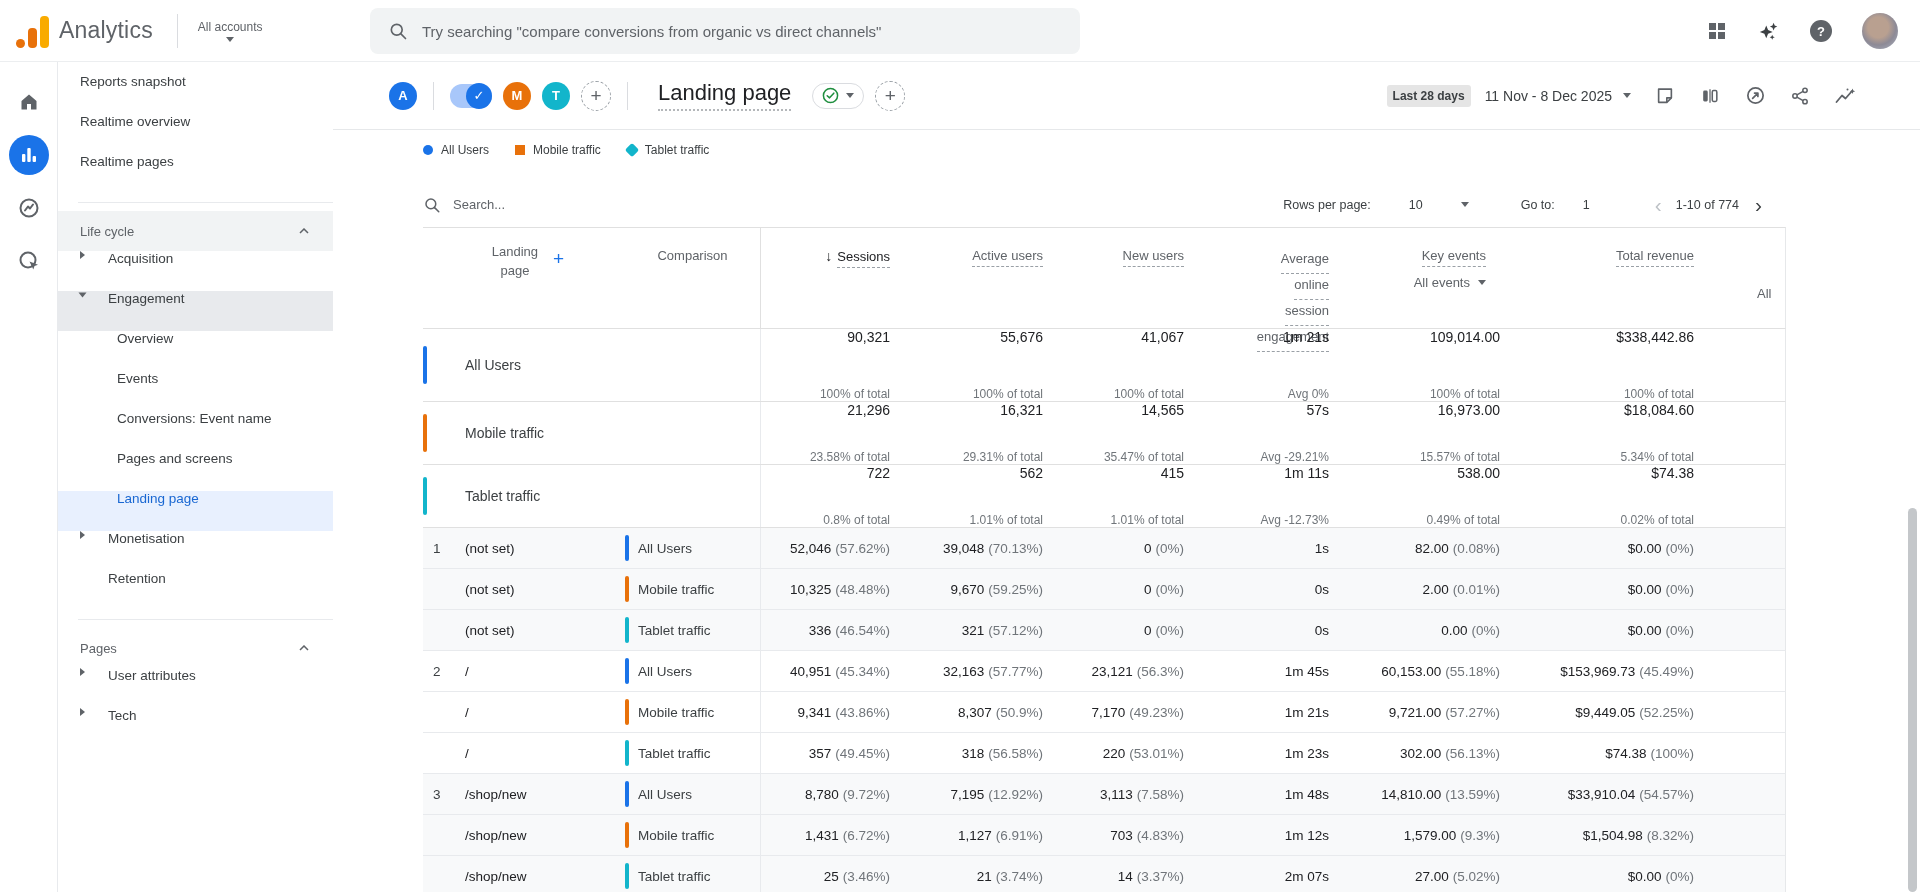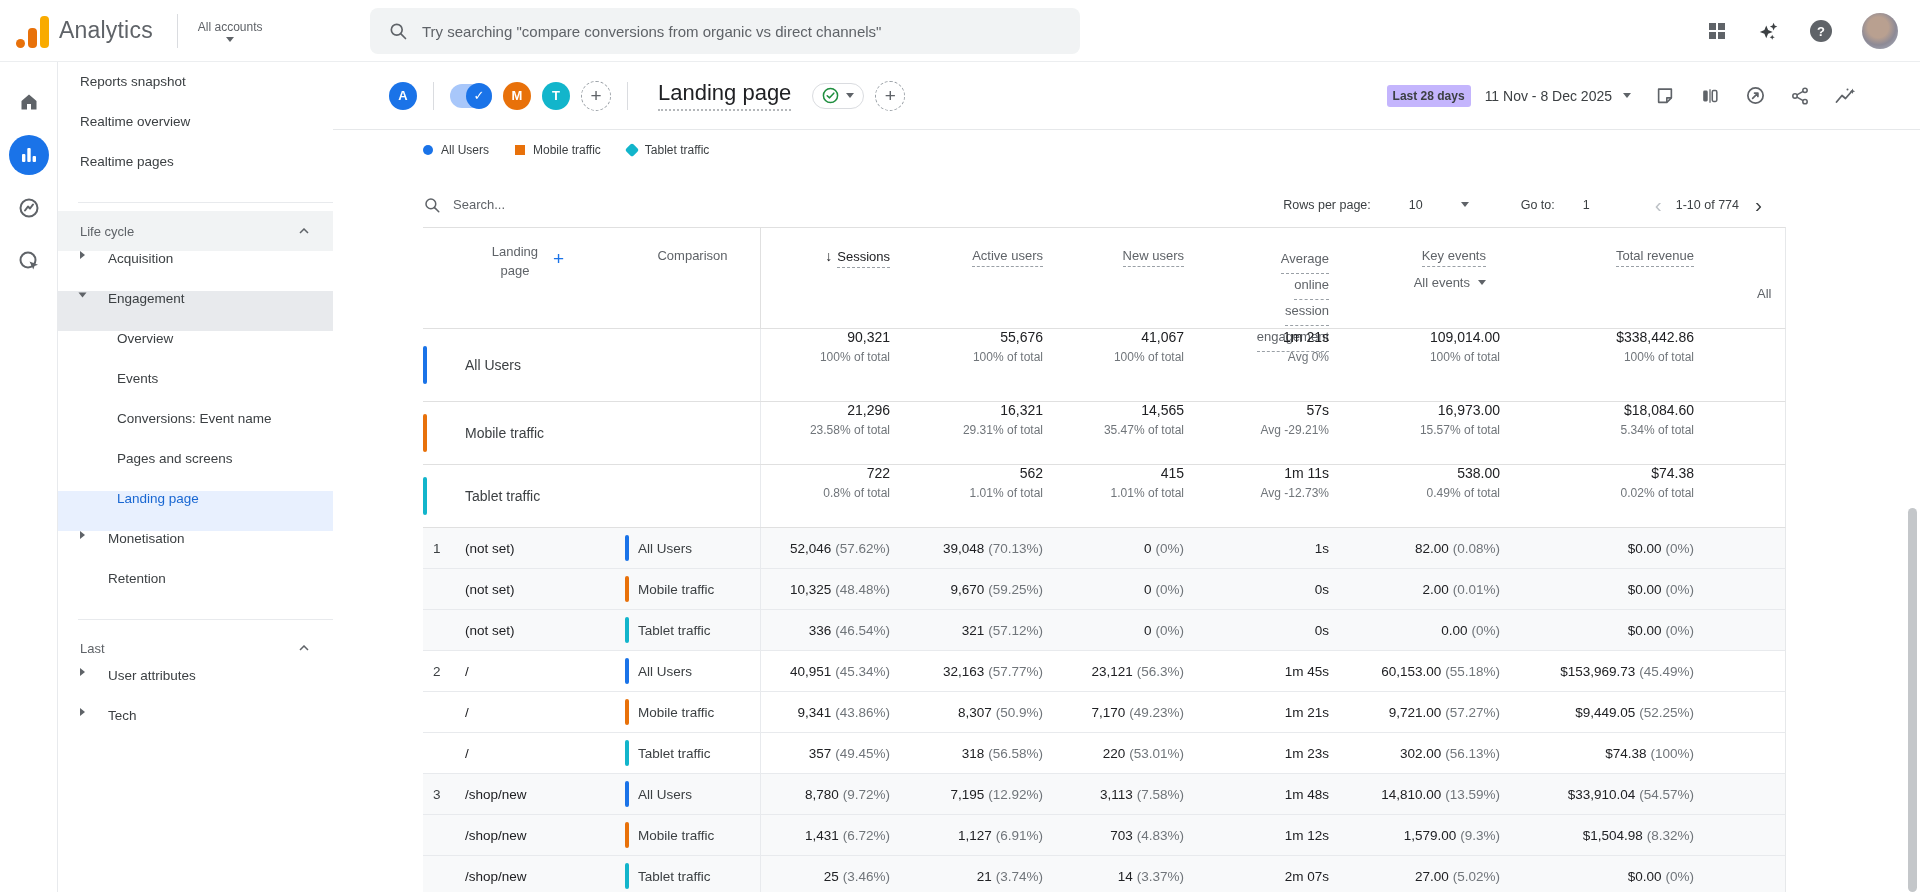--- a/index.html
+++ b/index.html
@@ -52,21 +52,21 @@
   #report-header{height:68px;border-bottom:1px solid #e6e8ea;display:flex;align-items:center;position:relative}
   .rh-left{display:flex;align-items:center;margin-left:56px;gap:11px}
   .chip{width:28px;height:28px;border-radius:50%;color:#fff;font-size:13px;font-weight:bold;display:flex;align-items:center;justify-content:center;cursor:pointer}
   .vdiv{width:1px;height:28px;background:#dadce0;margin:0 5px}
   .toggle{width:42px;height:24px;border-radius:12px;background:#a8c7fa;position:relative;cursor:pointer}
   .toggle .knob{position:absolute;right:0;top:-1px;width:26px;height:26px;border-radius:50%;background:#1a73e8;color:#fff;font-size:13px;display:flex;align-items:center;justify-content:center}
   .add-circle{width:30px;height:30px;border-radius:50%;border:1px dashed #9aa0a6;color:#5f6368;font-size:19px;display:flex;align-items:center;justify-content:center;cursor:pointer;font-weight:300}
   .rtitle{font-size:22px;color:#202124;border-bottom:2px dotted #b4b7ba;padding-bottom:3px;margin-left:14px;cursor:pointer}
   .check-pill{height:26px;border:1px solid #dadce0;border-radius:13px;display:flex;align-items:center;gap:7px;padding:0 9px;margin-left:10px;cursor:pointer}
   .rh-right{position:absolute;right:64px;display:flex;align-items:center;gap:23px}
-  .preset-chip{background:#c4b5fd;color:#3c4043;font-size:12px;font-weight:bold;padding:4px 6px;border-radius:3px}
+  .preset-chip{background:#e5e5e5;color:#3c4043;font-size:12px;font-weight:bold;padding:4px 6px;border-radius:3px}
   .date-text{font-size:14px;color:#3c4043;margin-left:-9px}
   .hicon{width:22px;height:22px;display:flex;align-items:center;justify-content:center;cursor:pointer}
 
   
   #content{position:absolute;top:68px;left:90px;width:1363px}
   .legend-row{margin-top:7px;height:26px;display:flex;align-items:center;gap:26px;font-size:12px;color:#3c4043}
   .legend-item{display:flex;align-items:center;gap:8px}
   .swatch{width:10px;height:10px;display:inline-block}
   .swatch.circle{border-radius:50%}
   .swatch.diamond{transform:rotate(45deg);border-radius:2px}
@@ -95,21 +95,21 @@
   .h-avg div{text-align:right;line-height:22px}
   .h-key{padding-right:14px}
   .h-key .filter{margin-top:8px;color:#5f6368;display:flex;justify-content:flex-end;align-items:center;gap:8px;cursor:pointer}
   .h-cutcell{position:relative}
   .h-cutcell span{position:absolute;left:63px;top:58px;color:#5f6368}
 
   .sr{display:grid;grid-template-columns:var(--cols);height:63px;border-bottom:1px solid var(--line);border-right:1px solid #e6e8ea;position:relative}
   .sr.first{height:73px}
   .sum-bar{position:absolute;left:0;top:50%;transform:translateY(-50%);width:4px;height:38px;border-radius:2px}
   .sum-label{grid-column:1/4;display:flex;align-items:center;padding-left:42px;font-size:14px;color:#3c4043}
-  .sum-cell{display:flex;flex-direction:column;justify-content:flex-start;align-items:flex-end}
+  .sum-cell{display:flex;flex-direction:column;justify-content:space-between;align-items:flex-end}
   .sum-cell .v{font-size:14px;color:var(--dark);margin-bottom:5px}
   .sum-cell .s{font-size:12px;color:var(--faint)}
   .bl{border-left:1px solid var(--line2)}
 
   .dr{display:grid;grid-template-columns:var(--cols);height:41px;border-bottom:1px solid var(--line2);border-right:1px solid #e6e8ea;font-size:13.5px}
   .dr.shaded{background:#f8f9fa}
   .dr>div{display:flex;align-items:center}
   .d-num{color:#3c4043;padding-left:10px}
   .d-page{color:var(--dark)}
   .d-comp .cbar{width:4px;height:26px;border-radius:2px;margin-right:9px}
@@ -244,21 +244,21 @@
     <span>Monetisation</span>
   </div>
     <div class="side-parent">
     <span class="arrow-box">
         <span class="tri" style="visibility: hidden;"></span>
       </span>
     <span>Retention</span>
   </div>
     <div class="side-divider"></div>
     <div class="side-header">
-    <span>Last</span>
+    <span>Pages</span>
     <svg width="10" height="6" viewBox="0 0 10 6">
         <path d="M1 5 L5 1 L9 5" stroke="#5f6368" stroke-width="1.5" fill="none"></path>
       </svg>
   </div>
     <div class="side-parent">
     <span class="arrow-box">
         <span class="tri"></span>
       </span>
     <span>User attributes</span>
   </div>

